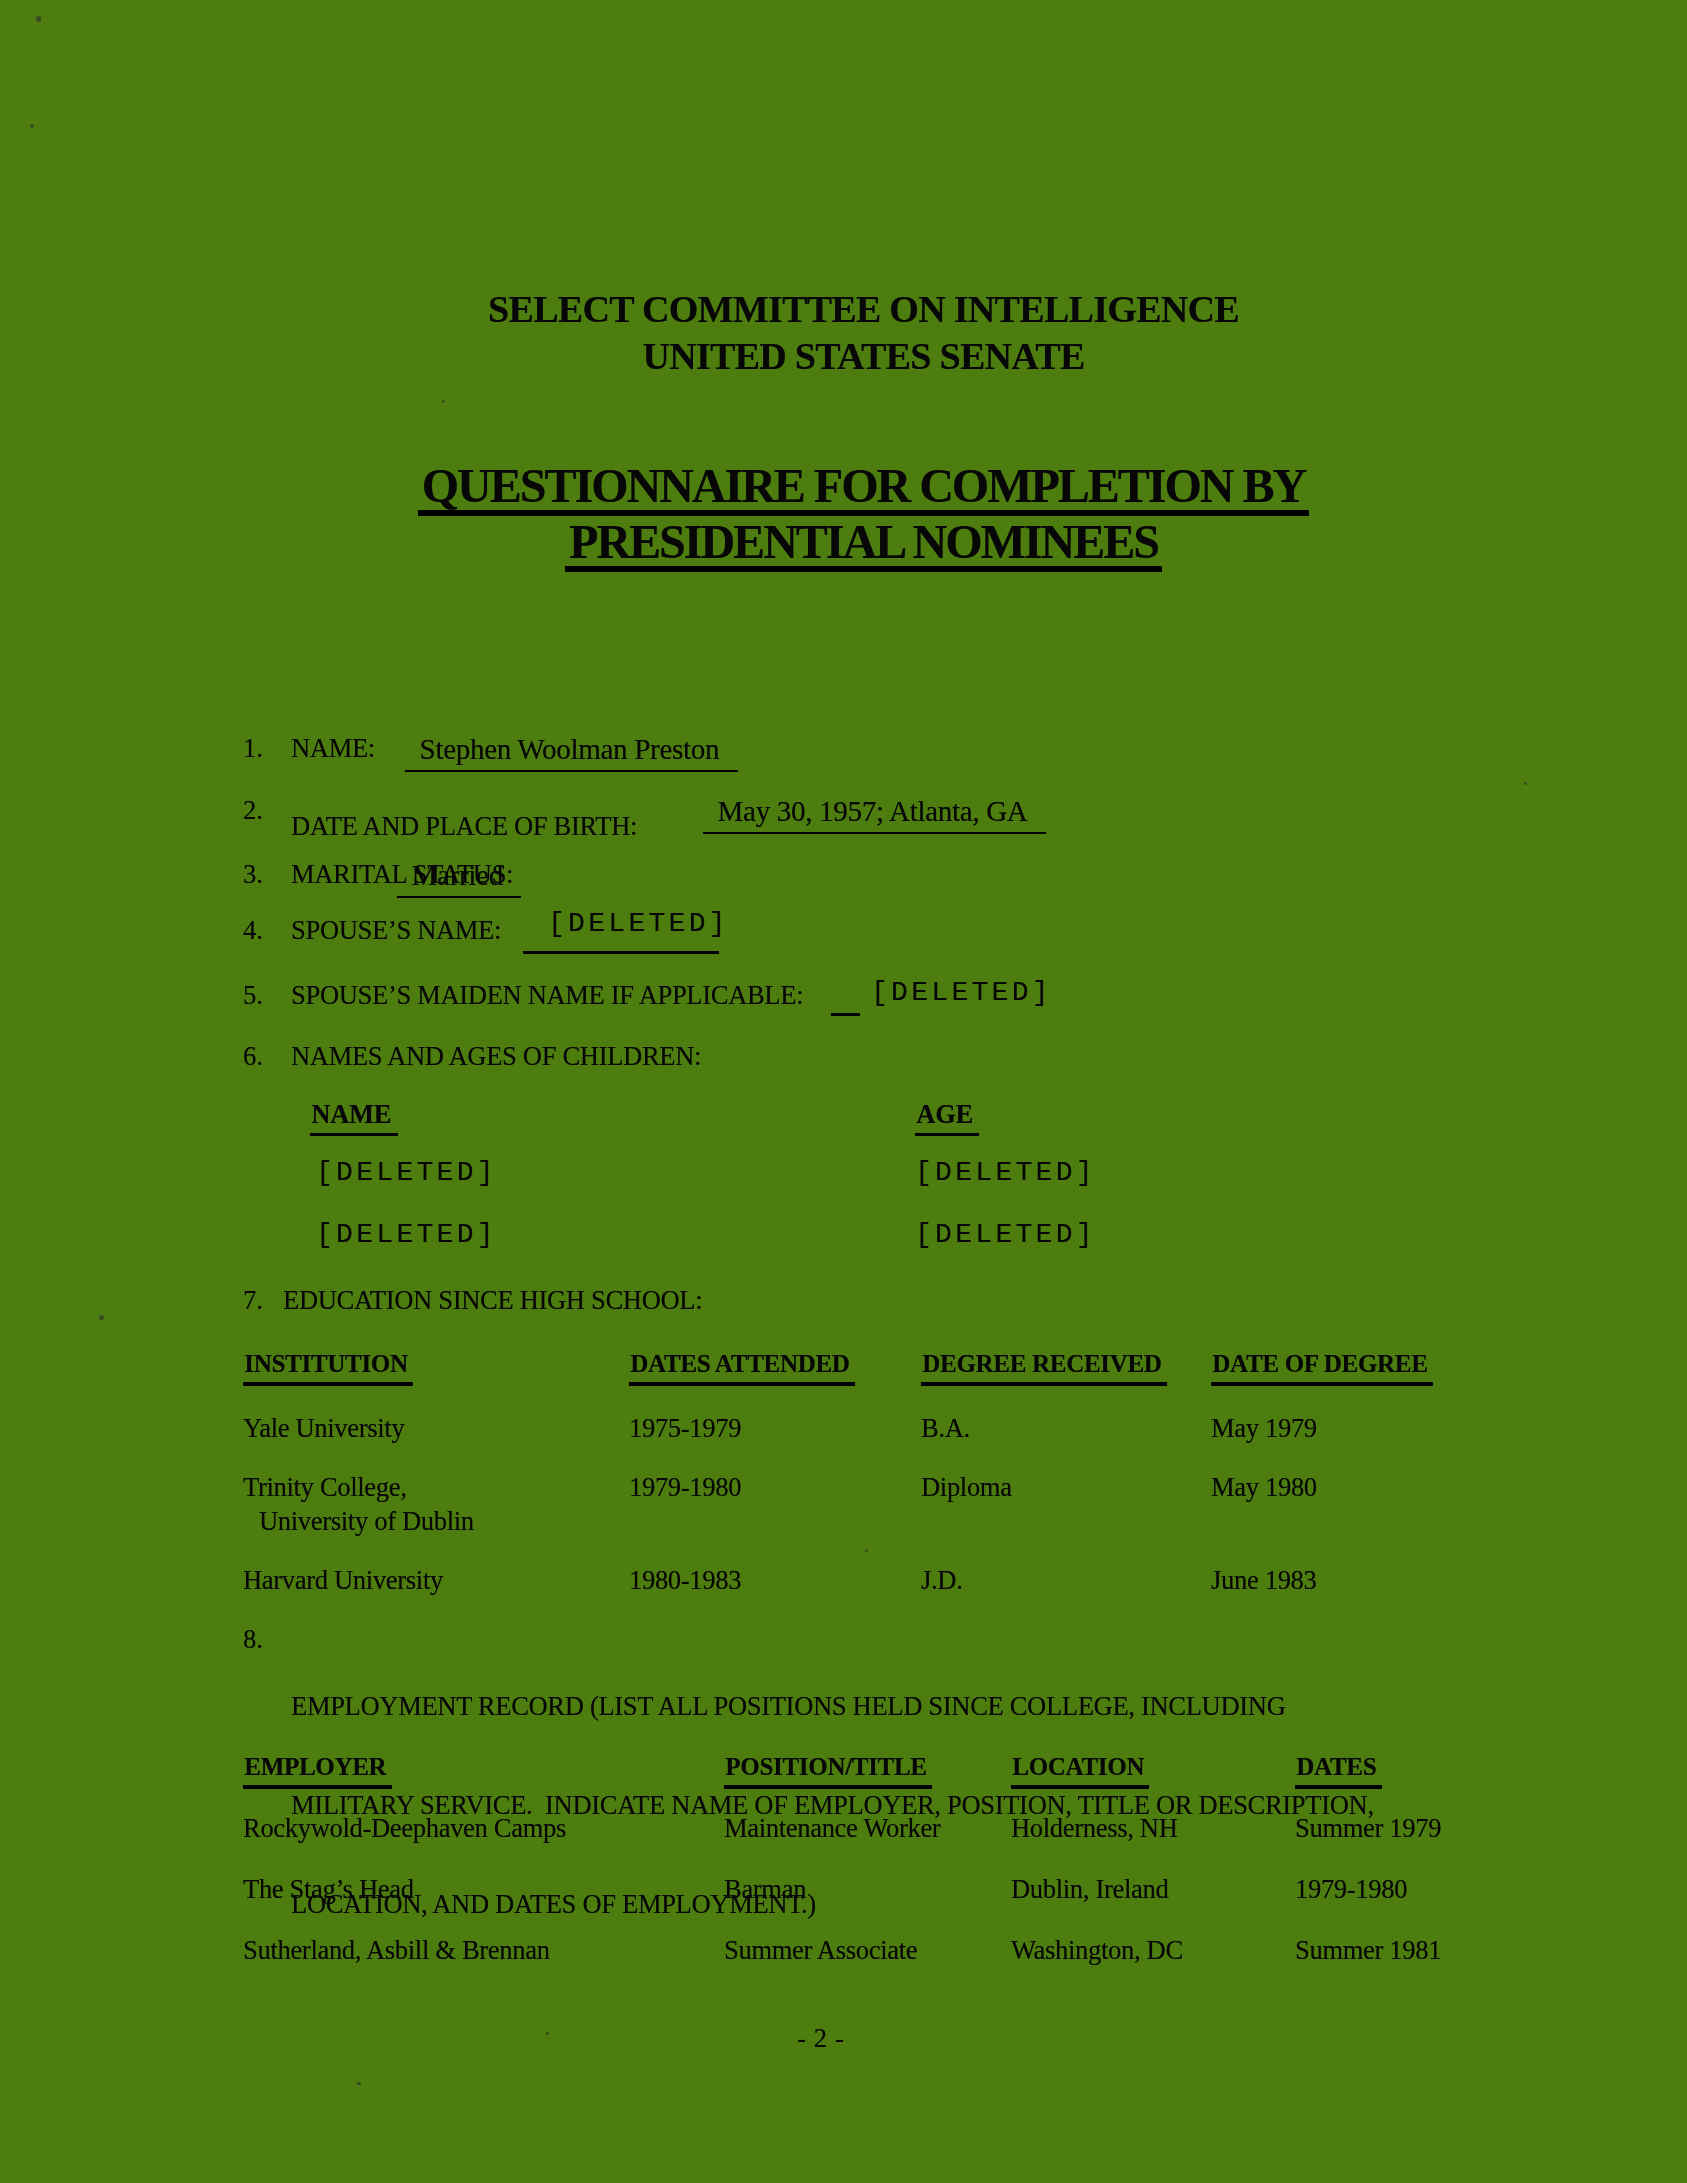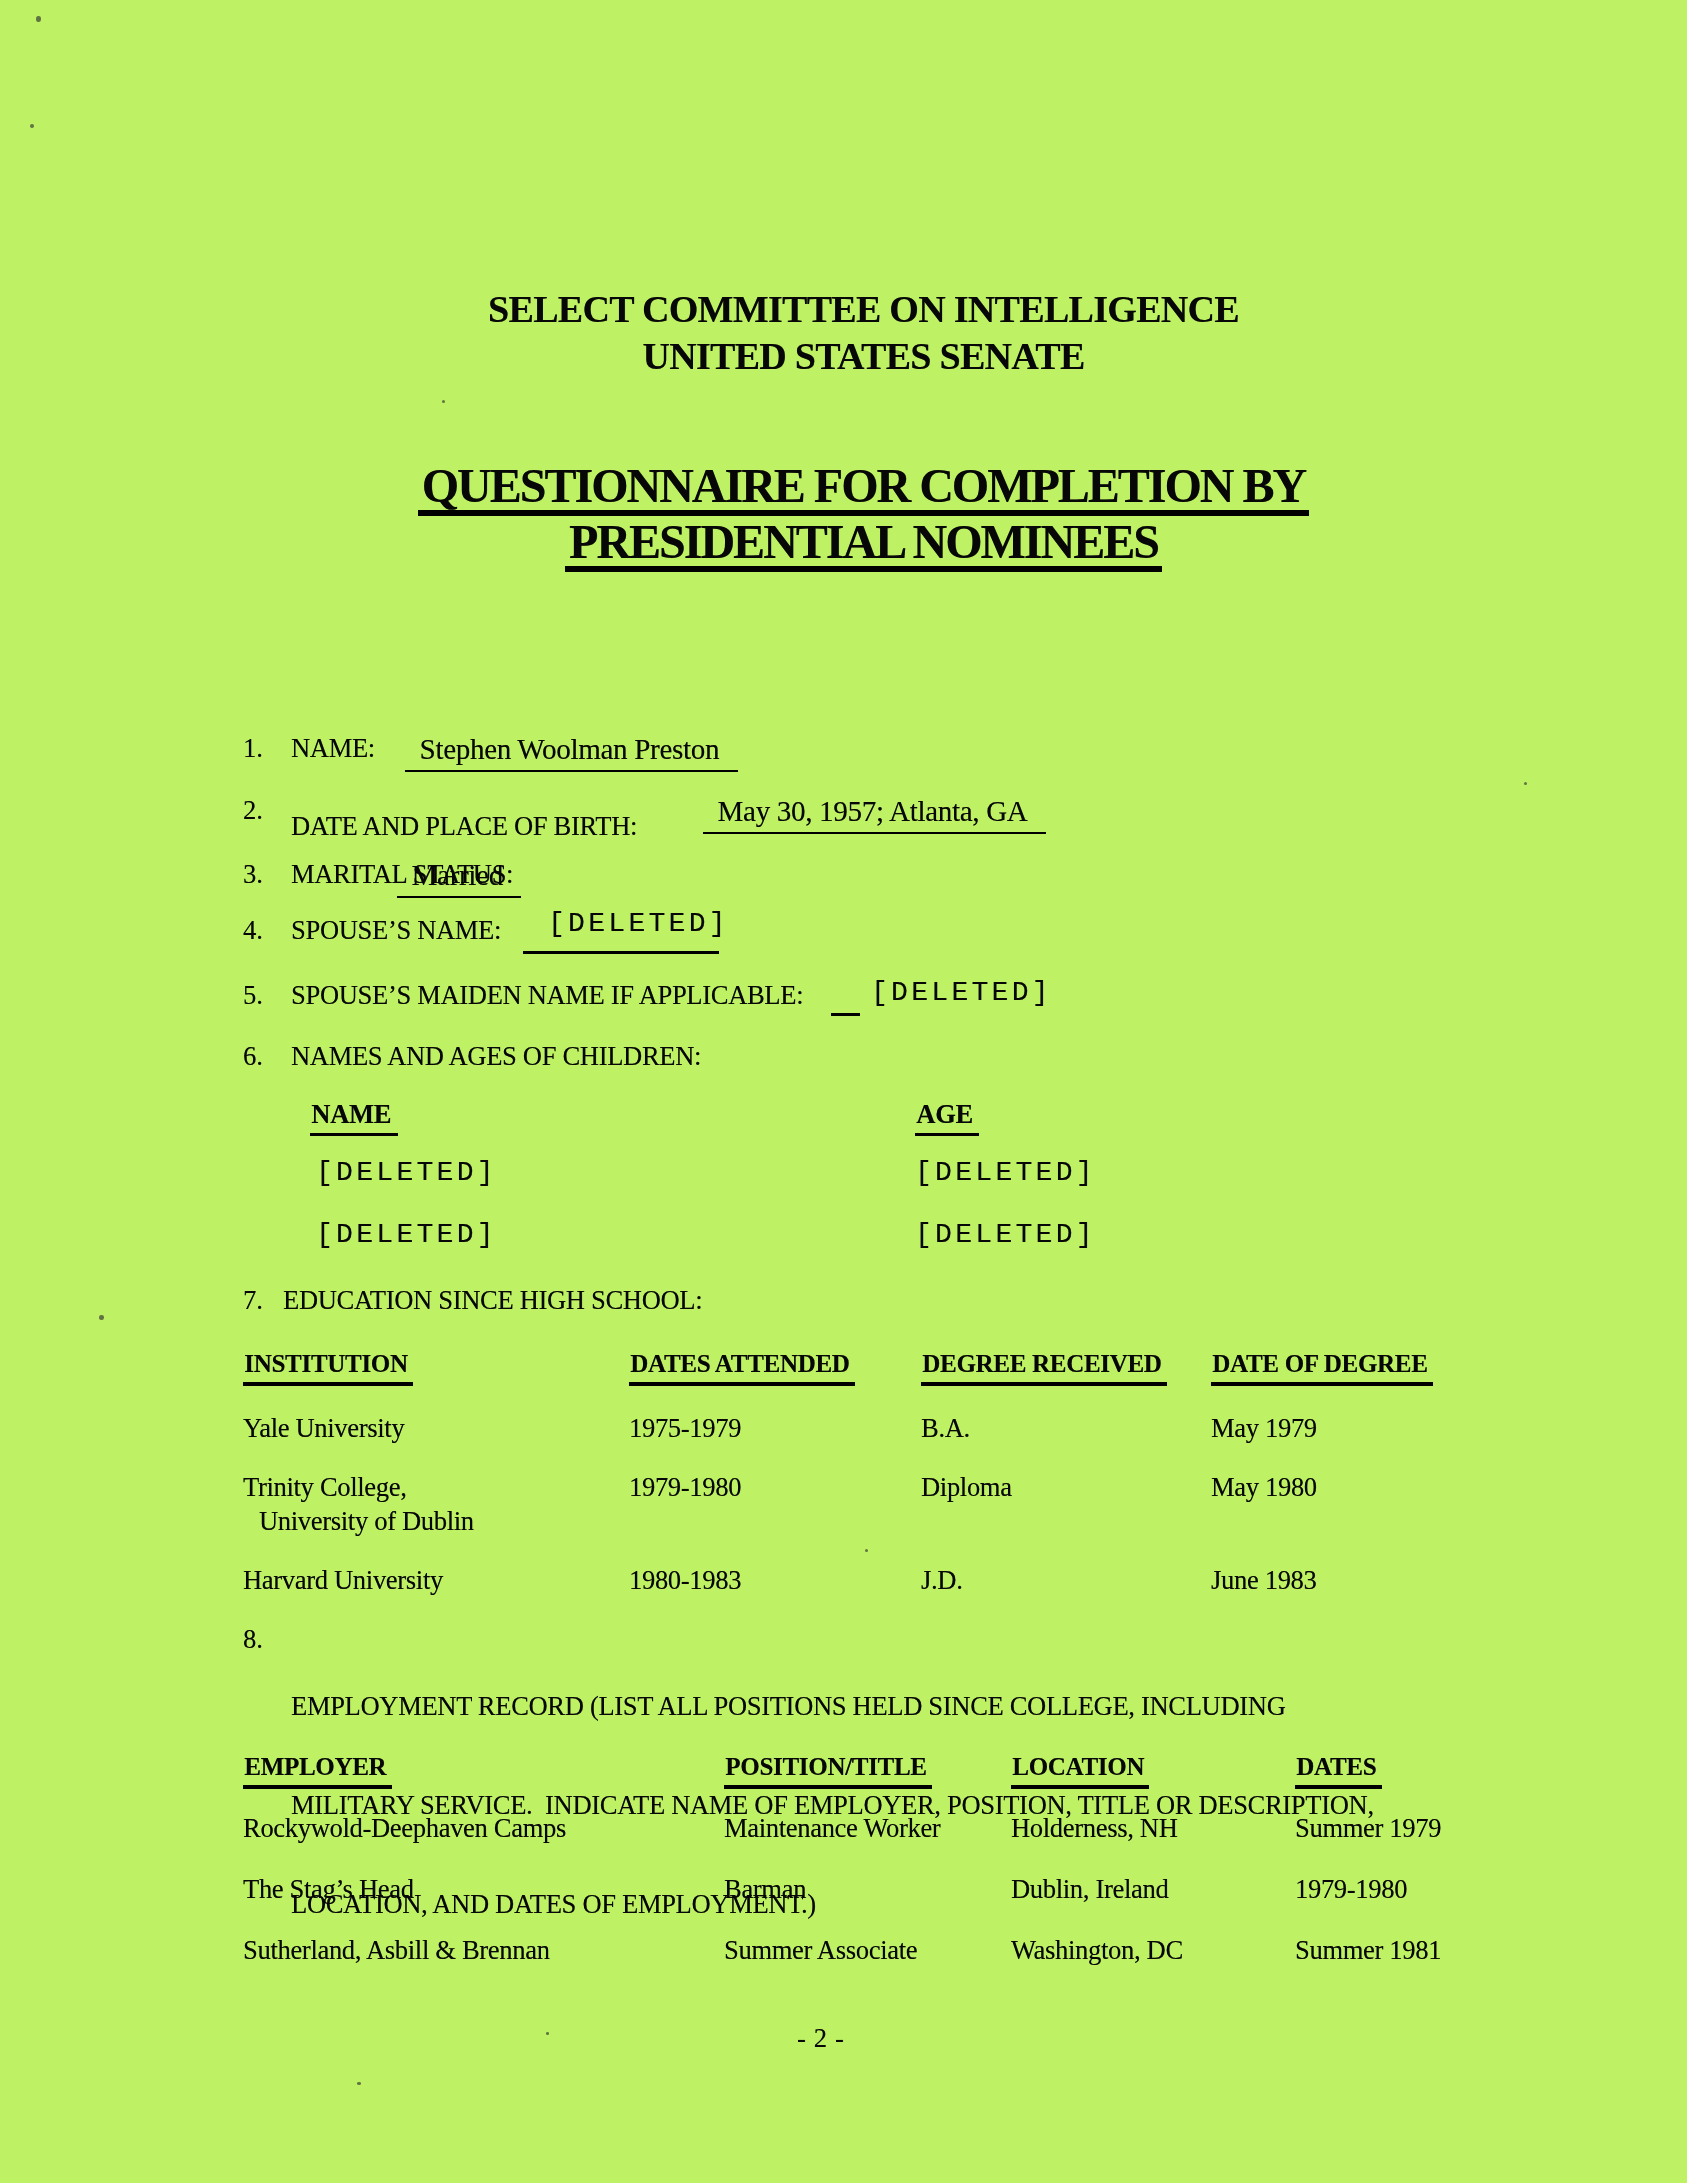--- a/index.html
+++ b/index.html
@@ -1,19 +1,19 @@
 <!DOCTYPE html>
 <html style="font-size:10.6px"><head>
 <meta charset="utf-8">
 <style>
   html,body{margin:0;padding:0;background:#9a9a9a;}
   .sheet{
     position:relative;
     width:1687px;height:2183px;
-    background:#bef264;
+    background:#4d7c0f;
     overflow:hidden;
     font-family:"Liberation Serif","DejaVu Serif",serif;
     color:#070707;
     text-shadow:0.2px 0.2px 0.4px rgba(0,0,0,0.45);
   }
   .abs{position:absolute;line-height:1;}
   .center-wrap{position:absolute;left:40px;width:1647px;text-align:center;line-height:1;}
   .hdr{font-size:38px;font-weight:700;letter-spacing:-0.7px;}
   .ttl{font-size:48px;font-weight:700;letter-spacing:-2px;}
   .ttl .ul{display:inline-block;border-bottom:6.6px solid #000;padding:0 4px 0 4px;}

